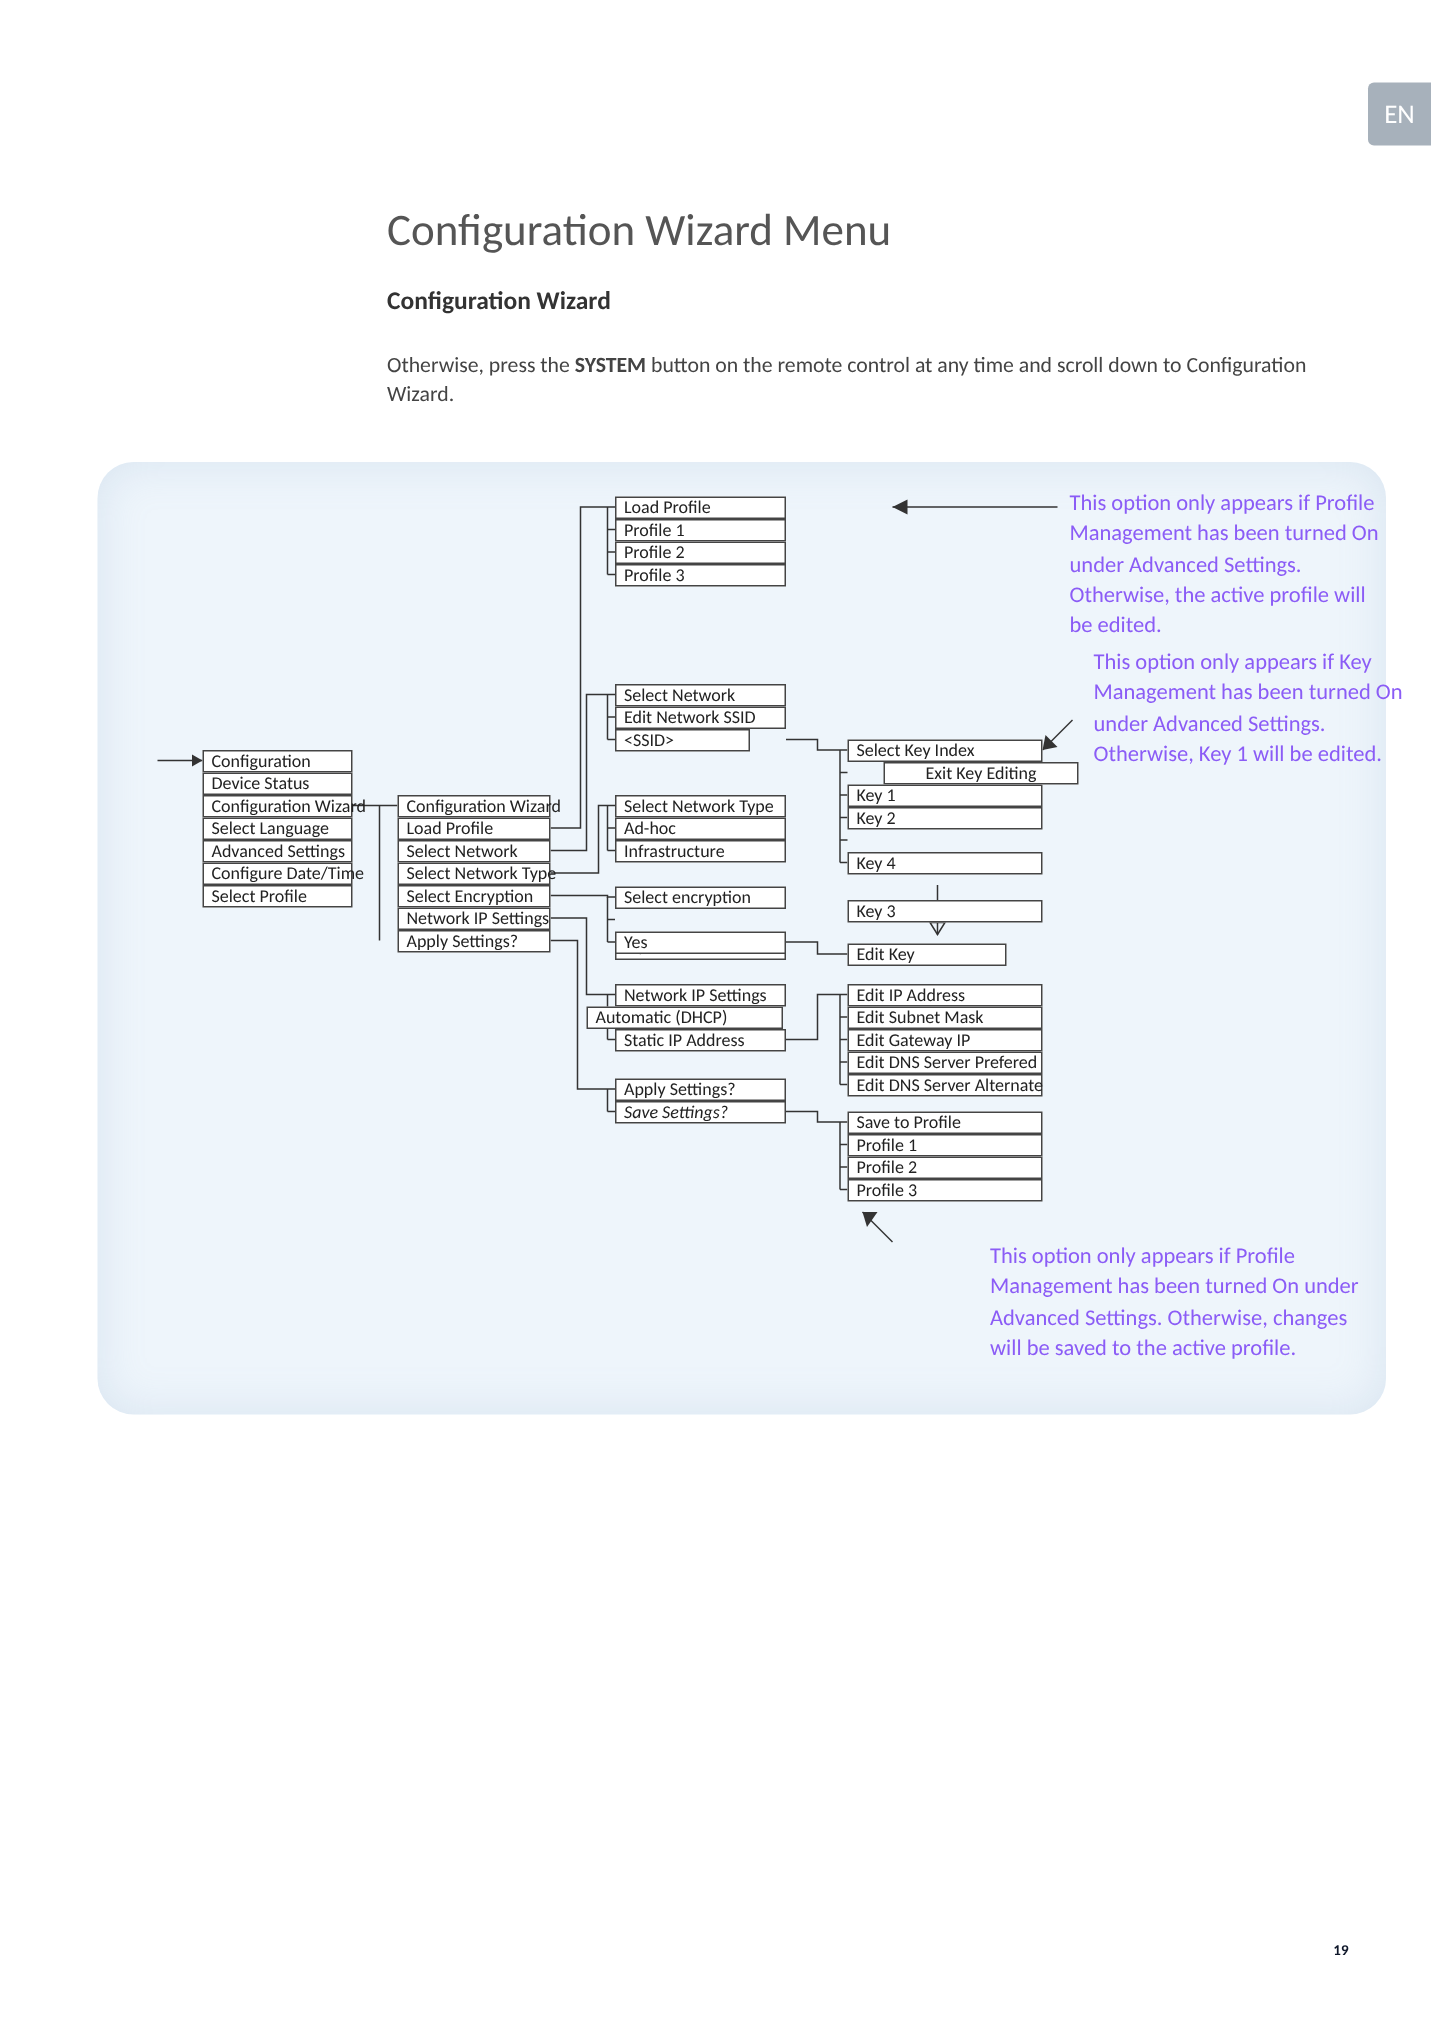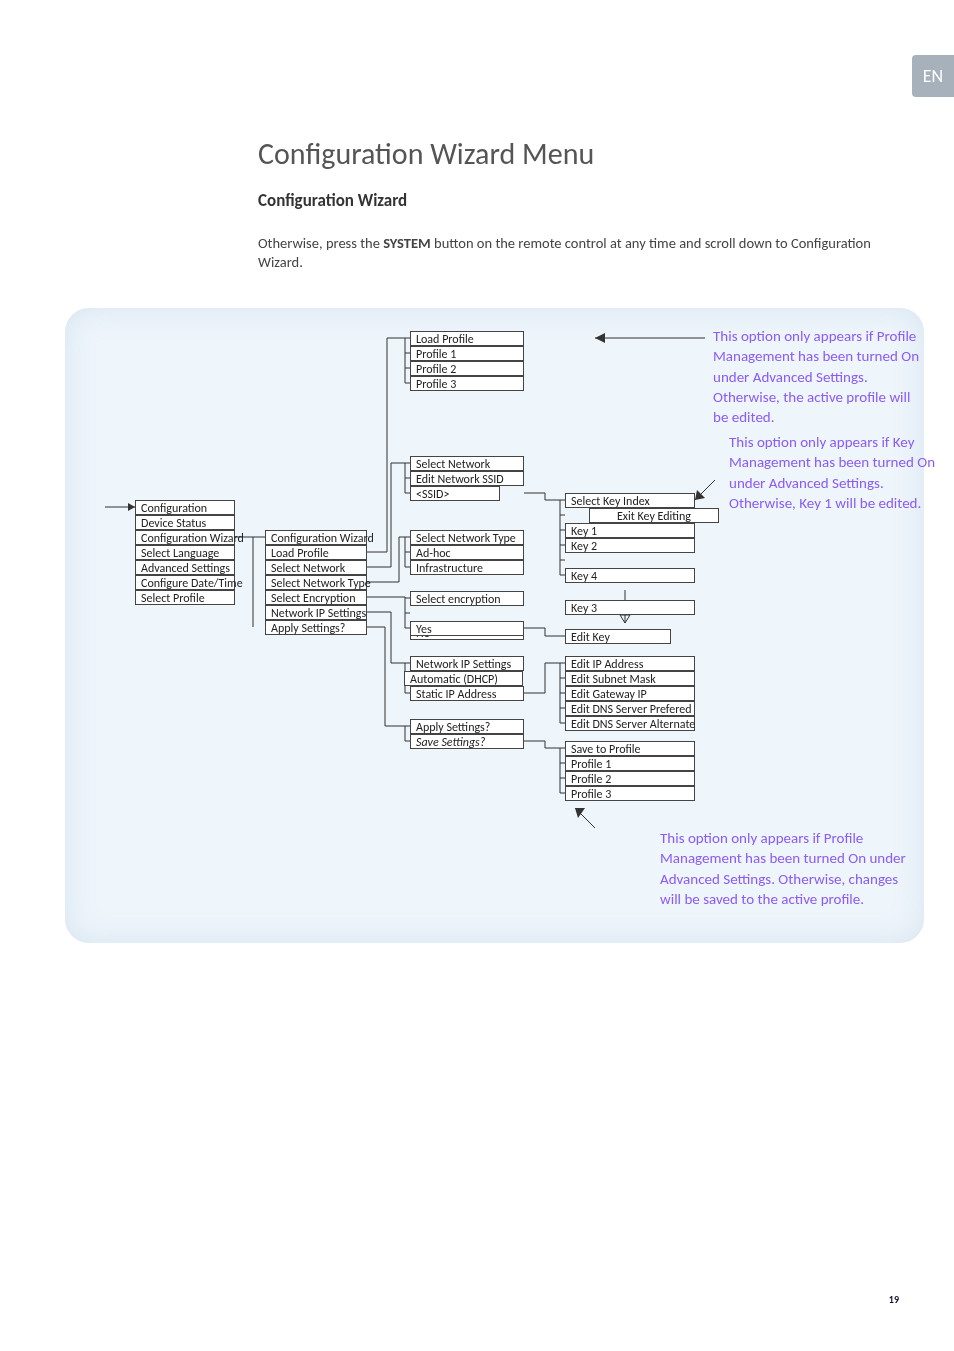--- a/index.html
+++ b/index.html
@@ -228,21 +228,21 @@
 
   <div class="box" style="left:345px; top:222px; width:114px;">Select Network Type</div>
   <div class="box" style="left:345px; top:237px; width:114px;">Ad-hoc</div>
   <div class="box" style="left:345px; top:252px; width:114px;">Infrastructure</div>
 
   <div class="box" style="left:345px; top:283px; width:114px;">Select encryption</div>
   <div class="box" style="left:345px; top:298px; width:114px;margin-top:19px;">No</div>
   <div class="box" style="left:345px; top:313px; width:114px;">Yes</div>
 
   <div class="box" style="left:345px; top:348px; width:114px;">Network IP Settings</div>
-  <div class="box" style="left:339px; top:363px; width:119px;">Automatic (DHCP)</div>
+  <div class="box" style="left:326px; top:363px; width:131px;">Automatic (DHCP)</div>
   <div class="box" style="left:345px; top:378px; width:114px;">Static IP Address</div>
 
   <div class="box" style="left:345px; top:411px; width:114px;">Apply Settings?</div>
   <div class="box" style="left:345px; top:426px; width:114px;font-style:italic;">Save Settings?</div>
 
   <div class="box" style="left:500px; top:185px; width:130px;">Select Key Index</div>
   <div class="box" style="left:524px; top:200px; width:130px;text-align:center;">Exit Key Editing</div>
   <div class="box" style="left:500px; top:215px; width:130px;">Key 1</div>
   <div class="box" style="left:500px; top:230px; width:130px;">Key 2</div>
   <div class="box" style="left:500px; top:245px; width:130px;margin-top:47px;">Key 3</div>

